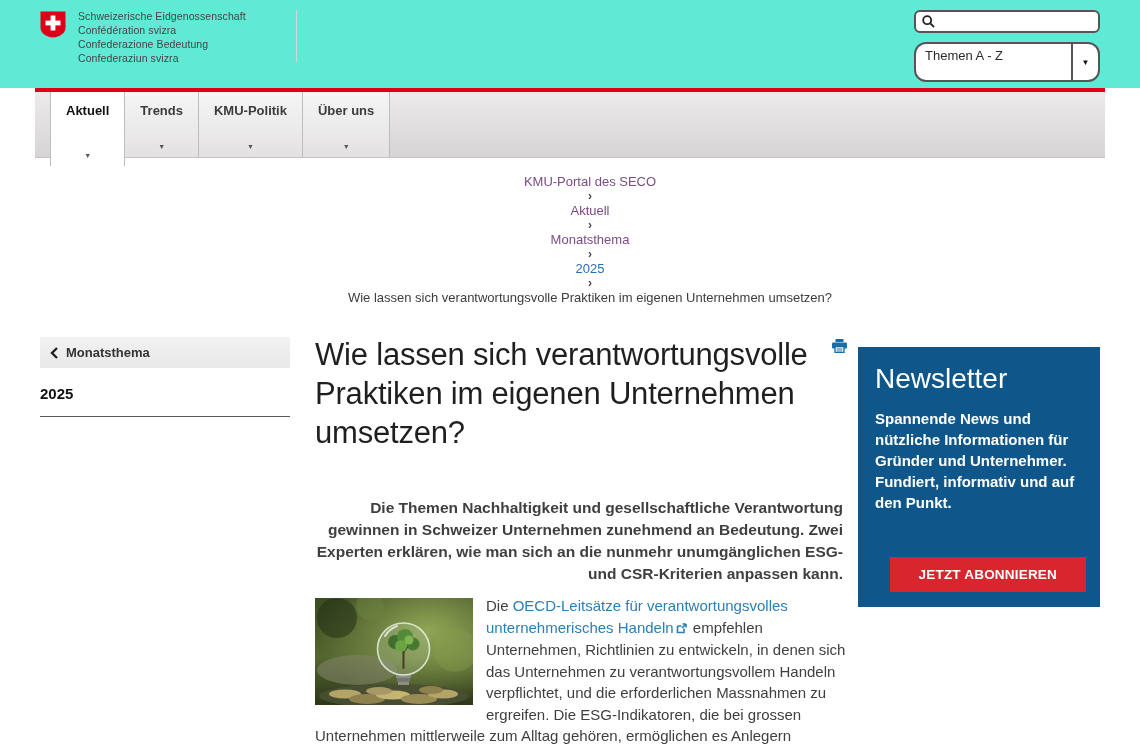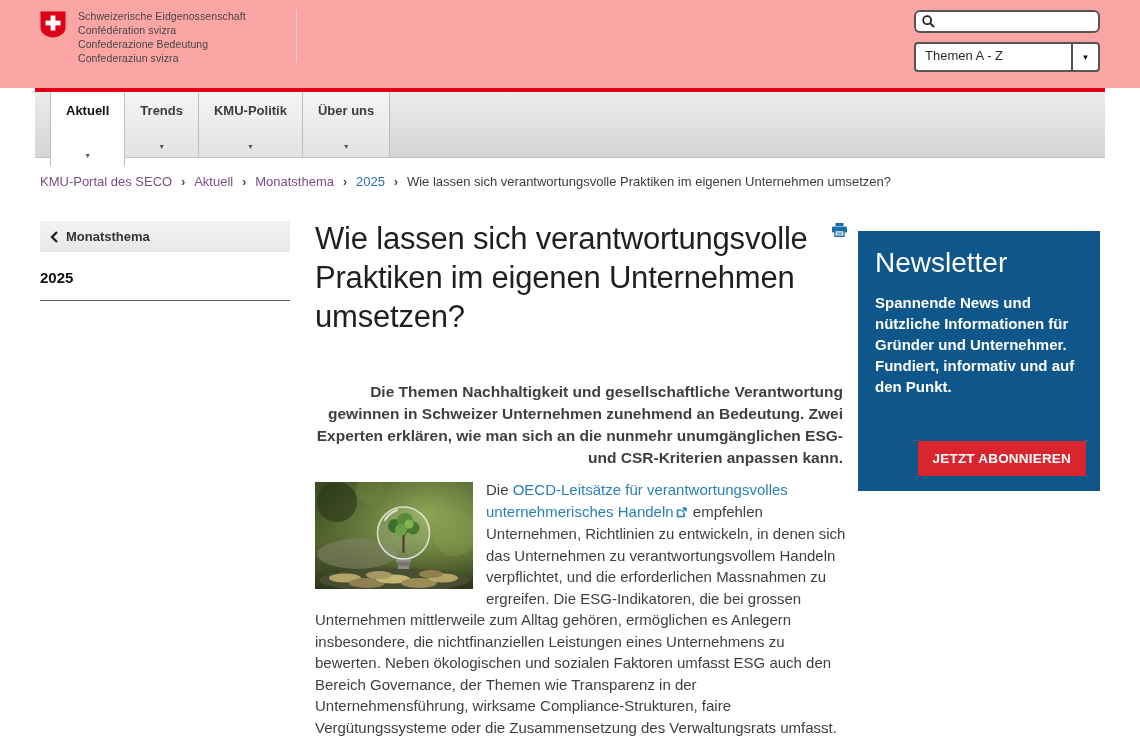--- a/index.html
+++ b/index.html
@@ -5,21 +5,21 @@
   * { margin: 0; padding: 0; box-sizing: border-box; }
   html, body { width: 1140px; height: 750px; overflow: hidden; }
   body {
     font-family: "Liberation Sans", sans-serif;
     background: #ffffff;
     color: #3f3f3f;
     position: relative;
   }
 
   
-  .header { position: relative; height: 88px; background: #fca5a5; }
+  .header { position: relative; height: 88px; background: #5eead4; }
   .logo-block {
     position: absolute; left: 40px; top: 9px;
     display: flex; align-items: flex-start; cursor: pointer;
   }
   .shield { width: 26px; height: 27px; margin-right: 12px; margin-top: 2px; }
   .logo-lines { font-size: 10.5px; line-height: 14px; color: #454545; letter-spacing: .1px; }
   .header-divider {
     position: absolute; left: 296px; top: 10px; width: 1px; height: 52px; background: #d4d4d4;
   }
   .portal-title-block { position: absolute; left: 312px; top: 9px; color: #161616; }
@@ -32,22 +32,22 @@
     width: 186px; height: 23px;
     border: 2px solid #555; border-radius: 6px; background: #fff; padding: 0 6px;
   }
   .search-box svg { flex: 0 0 auto; }
   .search-input {
     border: none; outline: none; background: transparent;
     width: 100%; height: 100%; font-size: 13px; font-family: "Liberation Sans", sans-serif;
     margin-left: 5px;
   }
   .topics-select {
-    margin-top: 9px; width: 186px; height: 30px;
-    border: 2px solid #555; border-radius: 4px; background: #fff;
+    margin-top: 9px; width: 186px; height: 40px;
+    border: 2px solid #555; border-radius: 12px; background: #fff;
     display: flex; align-items: stretch; cursor: pointer;
   }
   .topics-label { flex: 1; font-size: 13px; color: #2b2b2b; padding: 4px 0 0 9px; }
   .topics-caret {
     width: 27px; border-left: 2px solid #555; display: flex;
     align-items: center; justify-content: center; font-size: 8px; color: #111;
   }
 
   
   .nav-shell { margin: 0 35px; width: 1070px; }
@@ -72,21 +72,21 @@
   .nav-tab .tab-caret { font-size: 7px; color: #555; line-height: 7px; }
   .nav-tab.active {
     background: #ffffff; height: 74px; z-index: 2;
     border-left: 1px solid #bdbdbd;
   }
   .nav-tab.active .tab-label { color: #111; }
 
   
   .breadcrumb {
     margin: 16px 0 0 40px; font-size: 13px; color: #3c3c3c;
-    display: flex; align-items: center; flex-wrap: nowrap; white-space: nowrap;
+    display: flex; align-items: center; flex-wrap: nowrap; white-space: nowrap; flex-direction: column;
   }
   .crumb { text-decoration: none; cursor: pointer; }
   .crumb.visited { color: #7d4b86; }
   .crumb.link { color: #2a6db4; }
   .crumb-sep { margin: 0 9px; font-size: 12px; font-weight: bold; color: #444; }
   .crumb-current { color: #3c3c3c; }
 
   
   .content { position: relative; height: 540px; margin-top: 30px; }
 
@@ -125,21 +125,21 @@
     position: absolute; left: 818px; top: 12px; width: 242px; height: 260px;
     background: #0f578a; color: #fff; padding: 16px 17px;
   }
   .nl-title { font-size: 28px; font-weight: 300; line-height: 32px; }
   .nl-text { margin-top: 13px; font-size: 15px; font-weight: bold; line-height: 21px; }
   .nl-btn {
     position: absolute; right: 14px; bottom: 15px;
     background: #d9252e; color: #fff; border: none; cursor: pointer;
     font-family: "Liberation Sans", sans-serif;
     font-size: 13.5px; font-weight: bold; letter-spacing: .2px;
-    padding: 10px 15px;
+    padding: 10px 29px;
   }
   .newsletter { left: 543px; } 
   .aside-col { position: absolute; left: 858px; top: 0; width: 242px; }
   .newsletter { position: relative; left: 0; top: 12px; width: 242px; }
 </style>
 </head>
 <body>
 
 <div class="header">
   <div class="logo-block">

